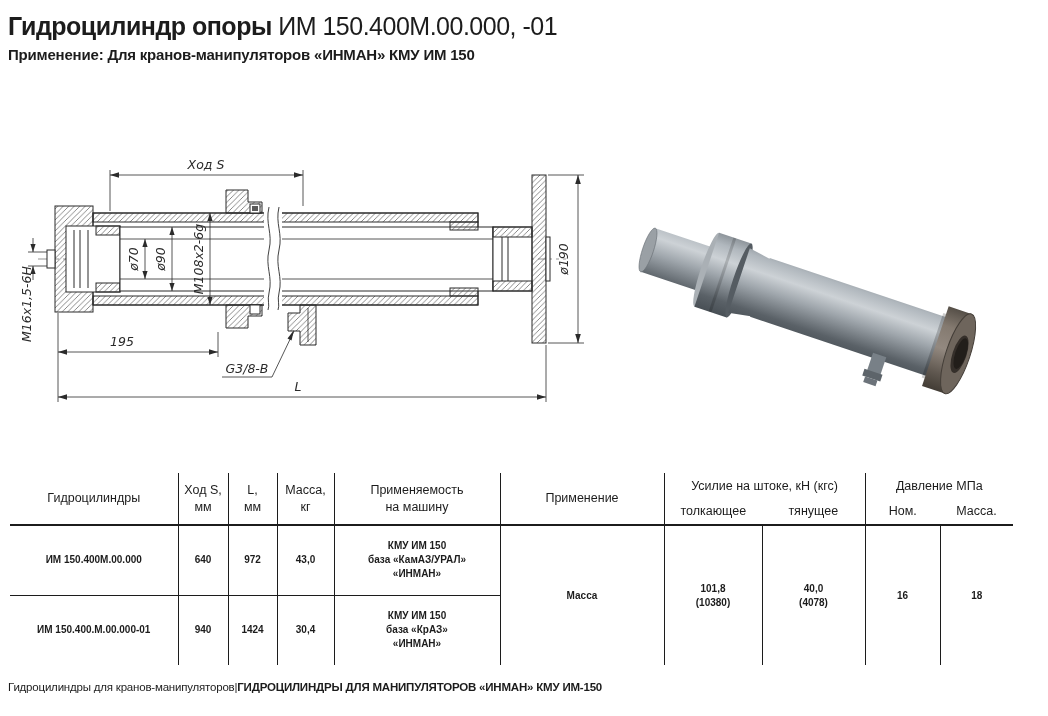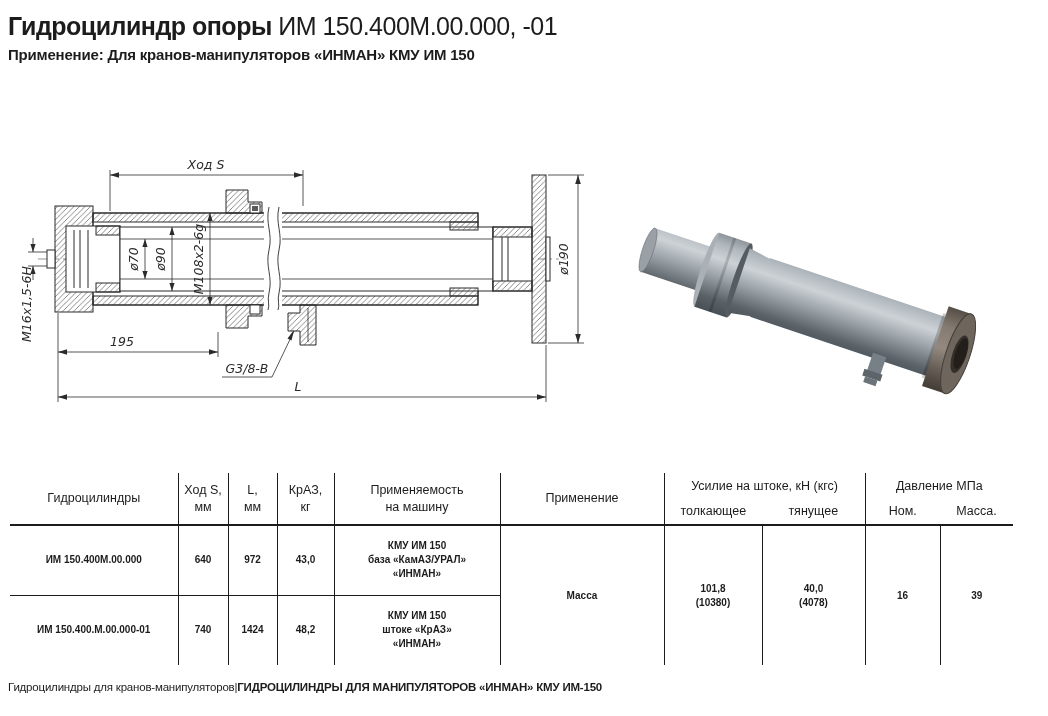--- a/index.html
+++ b/index.html
@@ -211,21 +211,21 @@
     <th rowspan="2" class="hb">Гидроцилиндры</th>
     <th rowspan="2" class="bl hb">
       <div>Ход S,</div>
       <div>мм</div>
     </th>
     <th rowspan="2" class="bl hb">
       <div>L,</div>
       <div>мм</div>
     </th>
     <th rowspan="2" class="bl hb">
-      <div>КрАЗ,</div>
+      <div>Масса,</div>
       <div>кг</div>
     </th>
     <th rowspan="2" class="bl hb">
       <div>Применяемость</div>
       <div>на машину</div>
     </th>
     <th rowspan="2" class="bl hb">Применение</th>
     <th colspan="2" class="bl">Усилие на штоке, кН (кгс)</th>
     <th colspan="2" class="bl">Давление МПа</th>
   </tr>
@@ -248,30 +248,30 @@
     <td rowspan="2" class="bl">Масса</td>
     <td rowspan="2" class="bl">
       <div>101,8</div>
       <div>(10380)</div>
     </td>
     <td rowspan="2" class="bl">
       <div>40,0</div>
       <div>(4078)</div>
     </td>
     <td rowspan="2" class="bl">16</td>
-    <td rowspan="2" class="bl">39</td>
+    <td rowspan="2" class="bl">18</td>
   </tr>
   <tr class="brow">
     <td>ИМ 150.400.М.00.000-01</td>
-    <td class="bl">740</td>
+    <td class="bl">940</td>
     <td class="bl">1424</td>
-    <td class="bl">48,2</td>
+    <td class="bl">30,4</td>
     <td class="bl">
       <div>КМУ ИМ 150</div>
-      <div>штоке «КрАЗ»</div>
+      <div>база «КрАЗ»</div>
       <div>«ИНМАН»</div>
     </td>
   </tr>
 </tbody>
   </table>
 
 <div id="footer" class="abs">
   <span class="f-reg">Гидроцилиндры для кранов-манипуляторов|</span><span class="f-bold">ГИДРОЦИЛИНДРЫ ДЛЯ  МАНИПУЛЯТОРОВ «ИНМАН» КМУ ИМ-150</span>
 </div>
 

